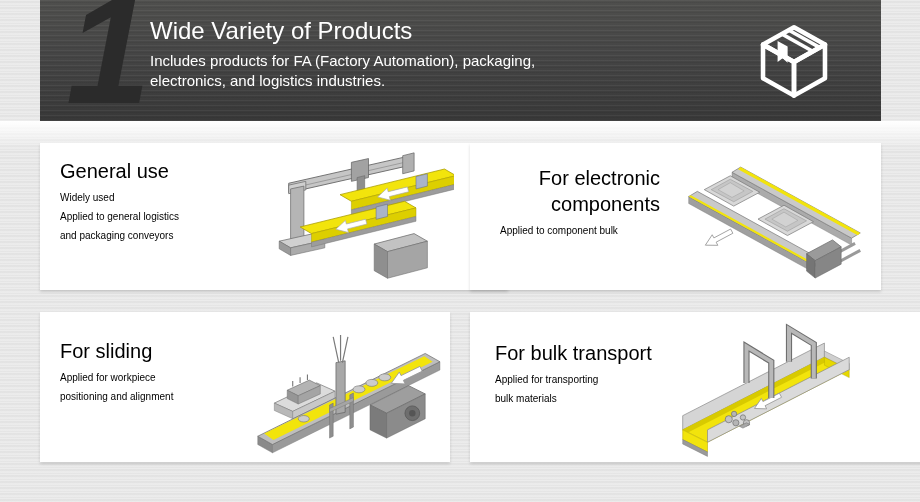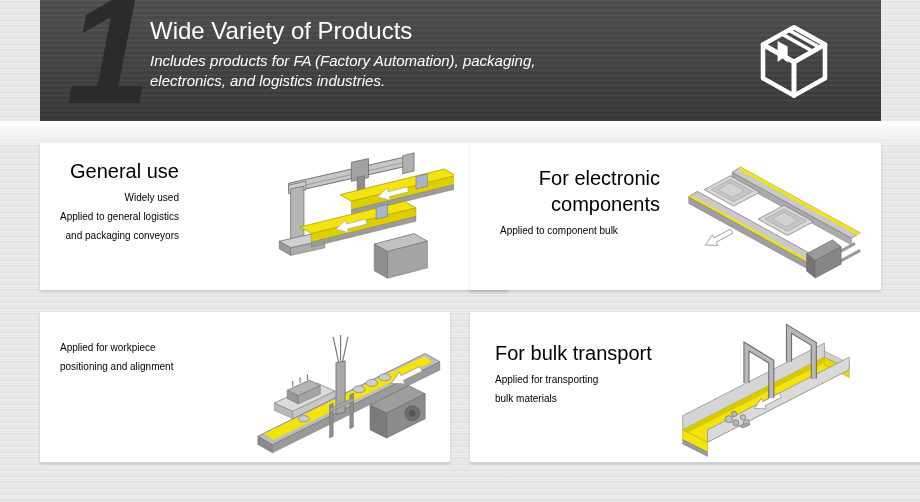--- a/index.html
+++ b/index.html
@@ -32,27 +32,27 @@
       rgba(0,0,0,.06) 2px 3px, rgba(0,0,0,0) 3px 5px);
     pointer-events:none;
   }
   .header-numeral{
     position:absolute;left:26px;top:-26px;
     font-size:152px;font-weight:bold;font-style:italic;
     color:#2b2b2b;line-height:1;z-index:1;
   }
   .header-text{position:absolute;left:110px;top:16px;z-index:2;}
   .header-title{color:#ffffff;font-size:24px;line-height:30px;margin:0 0 5px 0;}
-  .header-subtitle{color:#ffffff;font-size:15px;line-height:20px;font-style:italic;}
+  .header-subtitle{color:#ffffff;font-size:15px;line-height:20px;}
   .header-icon{position:absolute;right:46px;top:20px;z-index:2;}
   .card{
     position:absolute;background:#ffffff;overflow:hidden;
     box-shadow:0 2px 3px rgba(0,0,0,.14);
   }
-  .card-1{left:40px;top:143px;width:468px;height:147px;text-align:right;}
+  .card-1{left:40px;top:143px;width:468px;height:147px;}
   .card-2{left:470px;top:143px;width:411px;height:147px;}
   .card-3{left:40px;top:312px;width:410px;height:150px;}
   .card-4{left:470px;top:312px;width:473px;height:150px;}
   .card-text{position:absolute;z-index:2;color:#000;}
   .card-1 .card-text{left:20px;top:15px;}
   .card-2 .card-text{left:30px;top:22px;}
   .card-3 .card-text{left:20px;top:26px;}
   .card-4 .card-text{left:25px;top:28px;}
   .card-title{font-size:20px;line-height:26px;margin:0 0 4px 0;font-weight:normal;}
   .card-2 .card-title{width:160px;text-align:right;}
@@ -162,20 +162,21 @@
     <polygon points="146,118 176,102 186,110 156,126" fill="#9a9a9a" stroke="#666666" stroke-width="0.8"></polygon>
     <polygon points="146,118 156,126 156,146 146,138" fill="#757575" stroke="#666666" stroke-width="0.6"></polygon>
     <polygon points="156,126 186,110 186,130 156,146" fill="#868686" stroke="#666666" stroke-width="0.6"></polygon>
 
     <use href="#arr2" transform="translate(26,102) rotate(-28) scale(1.15)" fill="#ffffff" stroke="#999999" stroke-width="0.8"></use>
   </svg>
 </div>
 
 <div class="card card-3">
   <div class="card-text">
+    <div class="card-title">For sliding</div>
     <div class="card-line">Applied for workpiece</div>
     <div class="card-line">positioning and alignment</div>
   </div>
   <svg class="illus" width="214" height="138" viewBox="0 0 210 150">
     <defs>
       <path id="arr3" d="M0,6 L11,0 L11,3.6 L30,3.6 L30,8.4 L11,8.4 L11,12 Z"></path>
     </defs>
 
     <polygon points="26,86 72,64 92,73 46,95" fill="#dcdcdc" stroke="#7a7a7a" stroke-width="0.8"></polygon>
     <polygon points="26,86 46,95 46,103 26,94" fill="#b8b8b8" stroke="#7a7a7a" stroke-width="0.5"></polygon>

